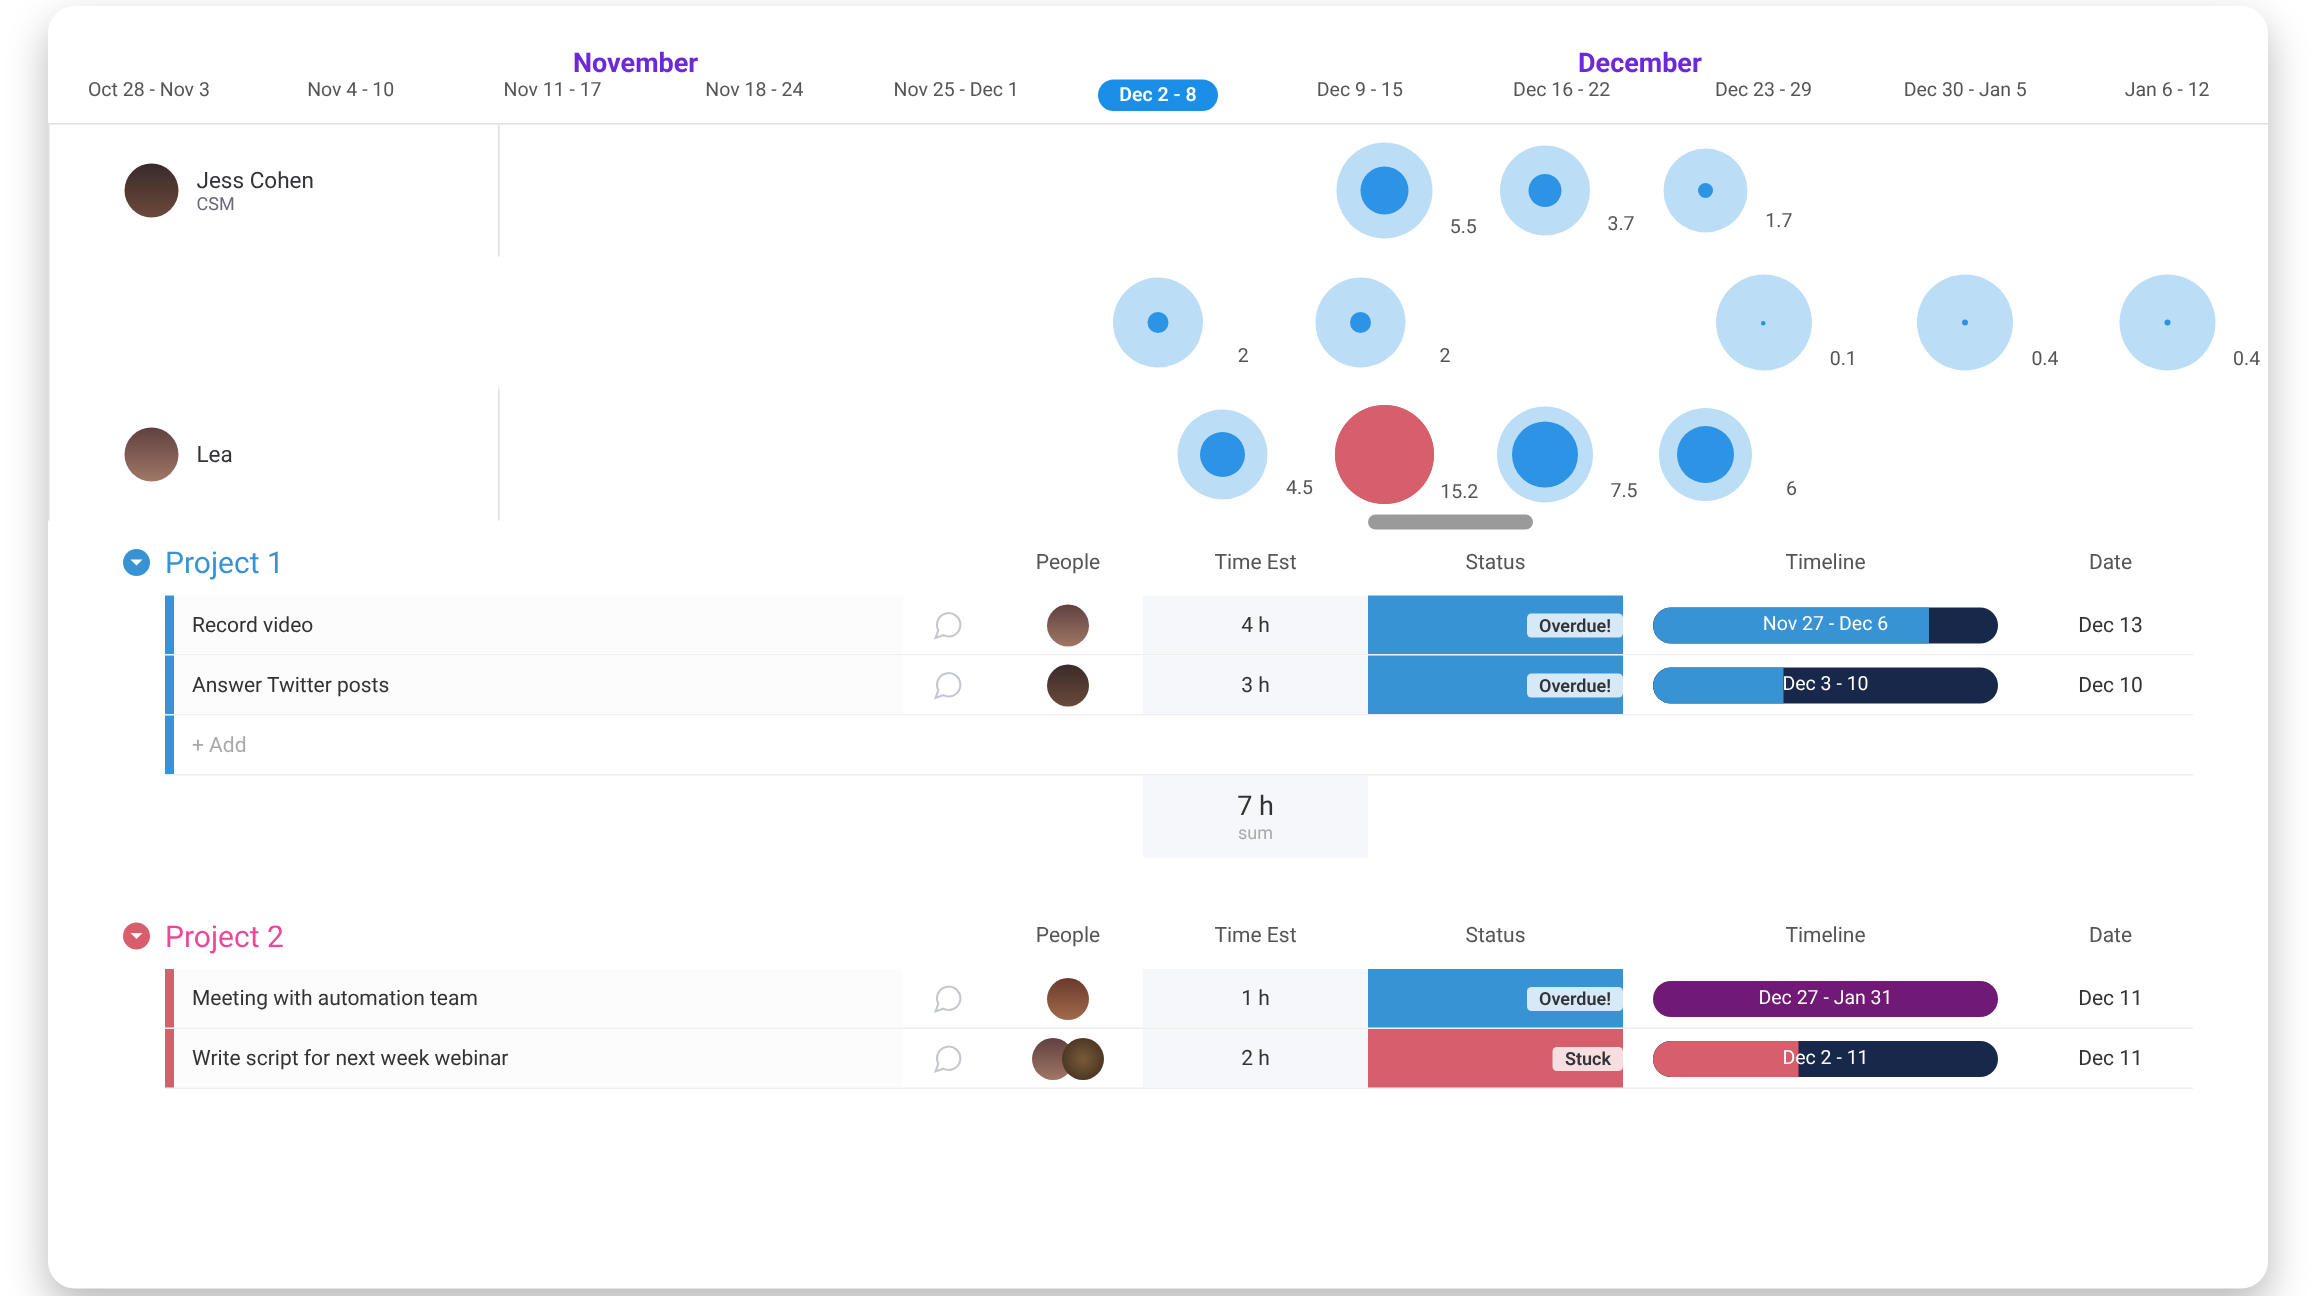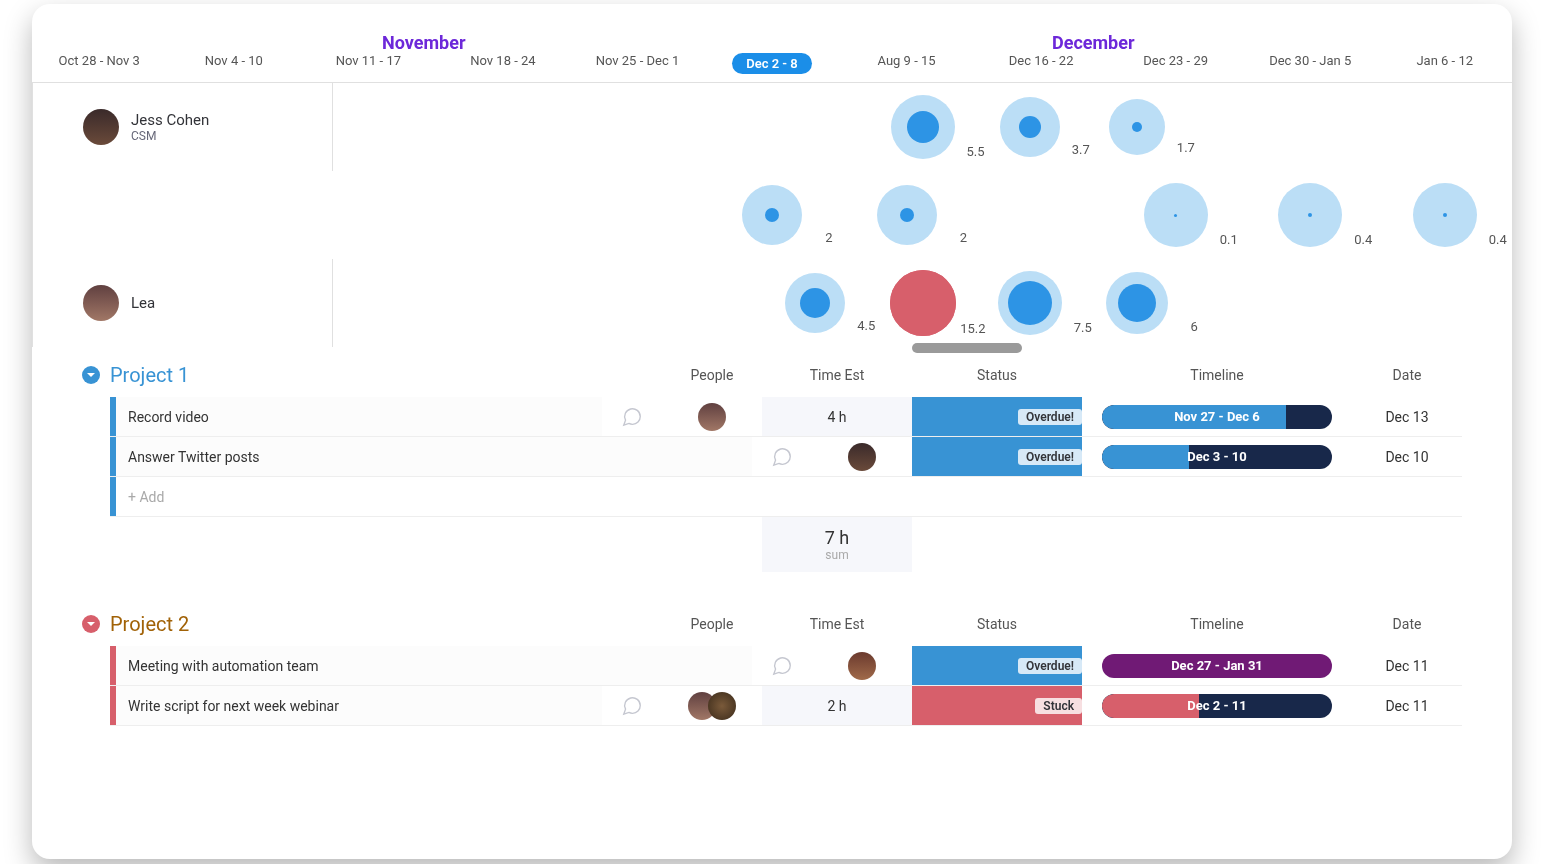--- a/index.html
+++ b/index.html
@@ -33,21 +33,21 @@
 .scroll-thumb{position:absolute;bottom:-6px;left:880px;width:110px;height:10px;background:#9a9a9a;border-radius:10px}
 .project{margin-top:40px;padding:0 50px}
 .project:first-of-type{margin-top:16px}
 .project-head{display:flex;align-items:center;gap:10px}
 .chev{width:18px;height:18px;border-radius:50%;display:flex;align-items:center;justify-content:center}
 .chev svg{width:10px;height:10px;fill:#fff}
 .p1 .chev{background:#3893d4}
 .p2 .chev{background:#d75f6b}
 .project-title{font-size:20px;font-weight:400}
 .p1 .project-title{color:#3893d4}
-.p2 .project-title{color:#a16207}
+.p2 .project-title{color:#ec4899}
 .col-heads{display:flex;margin-left:auto;color:#555;font-size:14px}
 .col-heads>div{text-align:center}
 .c-people{width:100px}
 .c-time{width:150px}
 .c-status{width:170px}
 .c-timeline{width:270px}
 .c-date{width:110px}
 .table{margin-top:10px;margin-left:28px}
 .row{display:flex;align-items:center;background:#fff;border-bottom:1px solid #eee;min-height:40px}
 .row-bar{width:6px;align-self:stretch}
@@ -58,21 +58,21 @@
 .row-comment svg{width:22px;height:22px;fill:none;stroke:#c5c7d0;stroke-width:1.5}
 .row-people{width:100px;display:flex;justify-content:center;gap:-6px}
 .row-people .avatar{width:28px;height:28px}
 .row-people .avatar+.avatar{margin-left:-8px}
 .row-time{width:150px;text-align:center;font-size:14px;color:#333;background:#f6f7fb;align-self:stretch;display:flex;align-items:center;justify-content:center}
 .row-status{width:170px;align-self:stretch;display:flex;align-items:center;justify-content:flex-end}
 .s-overdue{background:#3893d4}
 .s-stuck{background:#d75f6b}
 .status-label{background:rgba(255,255,255,.8);color:#323338;font-size:12px;font-weight:600;padding:1px 8px;border-radius:3px}
 .row-timeline{width:270px;display:flex;align-items:center;justify-content:center;padding:4px 20px}
-.tl-pill{height:24px;border-radius:14px;width:100%;display:flex;align-items:center;justify-content:center;color:#fff;font-size:13px;font-weight:700;position:relative;overflow:hidden}
+.tl-pill{height:24px;border-radius:14px;width:100%;display:flex;align-items:center;justify-content:center;color:#fff;font-size:13px;font-weight:400;position:relative;overflow:hidden}
 .tl-fill{position:absolute;left:0;top:0;bottom:0;border-radius:14px 0 0 14px}
 .tl-text{position:relative;z-index:1}
 .row-date{width:110px;text-align:center;font-size:14px;color:#333}
 .add-row{color:#a9a9a9;font-size:14px;padding-left:12px;flex:1}
 .sum-box{margin-left:28px;display:flex;justify-content:flex-end}
 .sum-inner{display:flex}
 .sum-time{width:150px;background:#f6f7fb;text-align:center;padding:10px 0;margin-right:550px}
 .sum-val{font-size:18px;color:#333}
 .sum-lab{font-size:12px;color:#a9a9a9}
 </style>
@@ -86,21 +86,21 @@
       <div class="month-nov">November</div>
       <div class="month-dec">December</div>
     </div>
     <div class="week-row" id="week-row">
         <div class="week-cell">Oct 28 - Nov 3</div>
         <div class="week-cell">Nov 4 - 10</div>
         <div class="week-cell">Nov 11 - 17</div>
         <div class="week-cell">Nov 18 - 24</div>
         <div class="week-cell">Nov 25 - Dec 1</div>
         <div class="week-cell"><span class="week-pill">Dec 2 - 8</span></div>
-        <div class="week-cell">Aug 9 - 15</div>
+        <div class="week-cell">Dec 9 - 15</div>
         <div class="week-cell">Dec 16 - 22</div>
         <div class="week-cell">Dec 23 - 29</div>
         <div class="week-cell">Dec 30 - Jan 5</div>
         <div class="week-cell">Jan 6 - 12</div>
       </div>
   </div>
 
   <div class="workload" id="workload">
     <div class="person-row">
         <div class="person-meta">
@@ -286,20 +286,21 @@
             <div class="row-bar"></div>
             <div class="row-name">Answer Twitter posts</div>
             <div class="row-comment">
               <svg viewBox="0 0 24 24">
                 <path d="M21 11.5a8.38 8.38 0 0 1-8.5 8.5 8.5 8.5 0 0 1-3.9-.95L3 21l1.95-5.6A8.5 8.5 0 1 1 21 11.5z"></path>
               </svg>
             </div>
             <div class="row-people">
               <div class="avatar av1"></div>
             </div>
+            <div class="row-time">3 h</div>
             <div class="row-status s-overdue">
               <span class="status-label">Overdue!</span>
             </div>
             <div class="row-timeline">
               <div class="tl-pill" style="background:#18284a">
                 <div class="tl-fill" style="width:38%;background:#3893d4"></div>
                 <span class="tl-text">Dec 3 - 10</span>
               </div>
             </div>
             <div class="row-date">Dec 10</div>
@@ -339,20 +340,21 @@
             <div class="row-bar"></div>
             <div class="row-name">Meeting with automation team</div>
             <div class="row-comment">
               <svg viewBox="0 0 24 24">
                 <path d="M21 11.5a8.38 8.38 0 0 1-8.5 8.5 8.5 8.5 0 0 1-3.9-.95L3 21l1.95-5.6A8.5 8.5 0 1 1 21 11.5z"></path>
               </svg>
             </div>
             <div class="row-people">
               <div class="avatar av2"></div>
             </div>
+            <div class="row-time">1 h</div>
             <div class="row-status s-overdue">
               <span class="status-label">Overdue!</span>
             </div>
             <div class="row-timeline">
               <div class="tl-pill" style="background:#701a75">
                 <div class="tl-fill" style="width:0%;background:#18284a"></div>
                 <span class="tl-text">Dec 27 - Jan 31</span>
               </div>
             </div>
             <div class="row-date">Dec 11</div>

